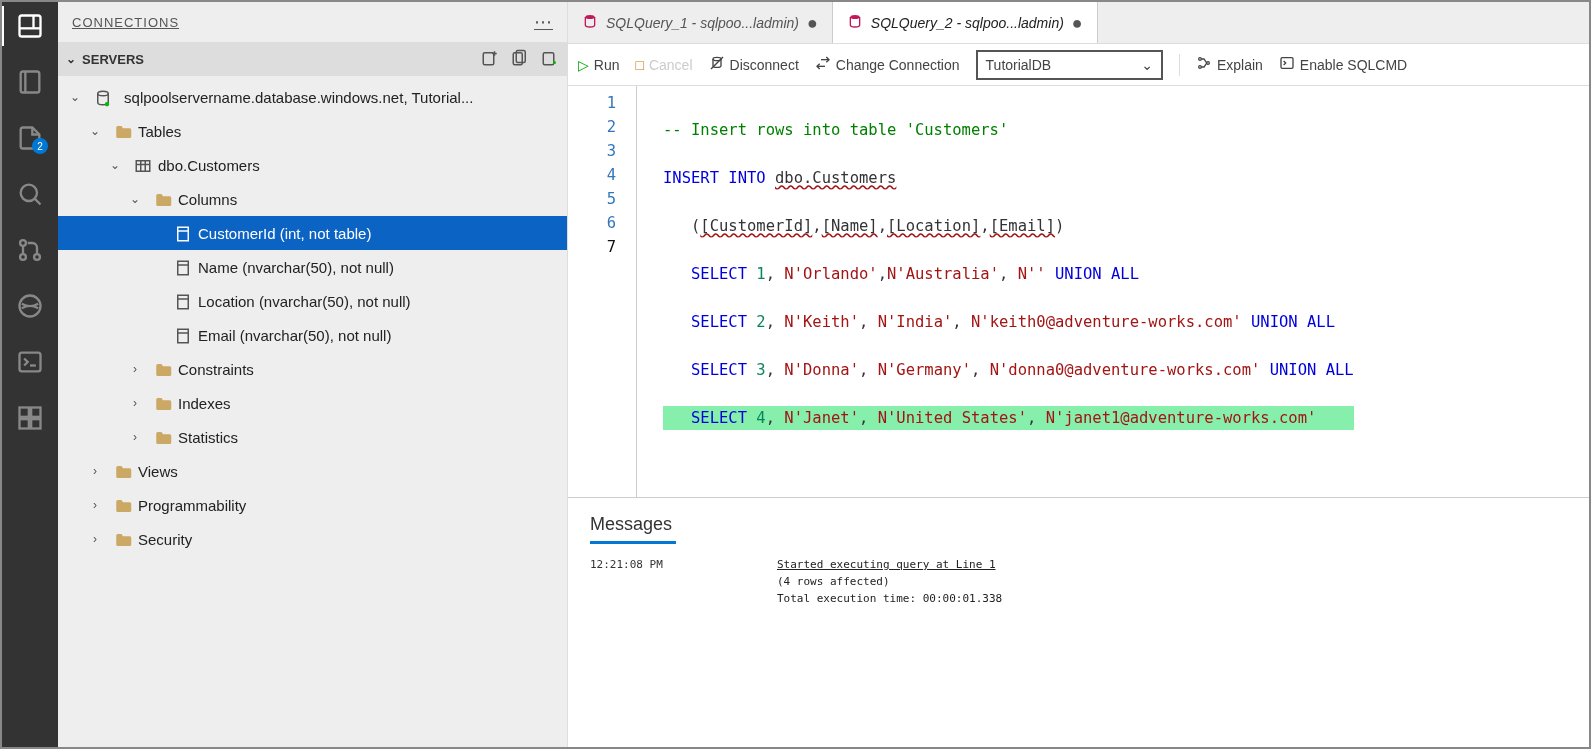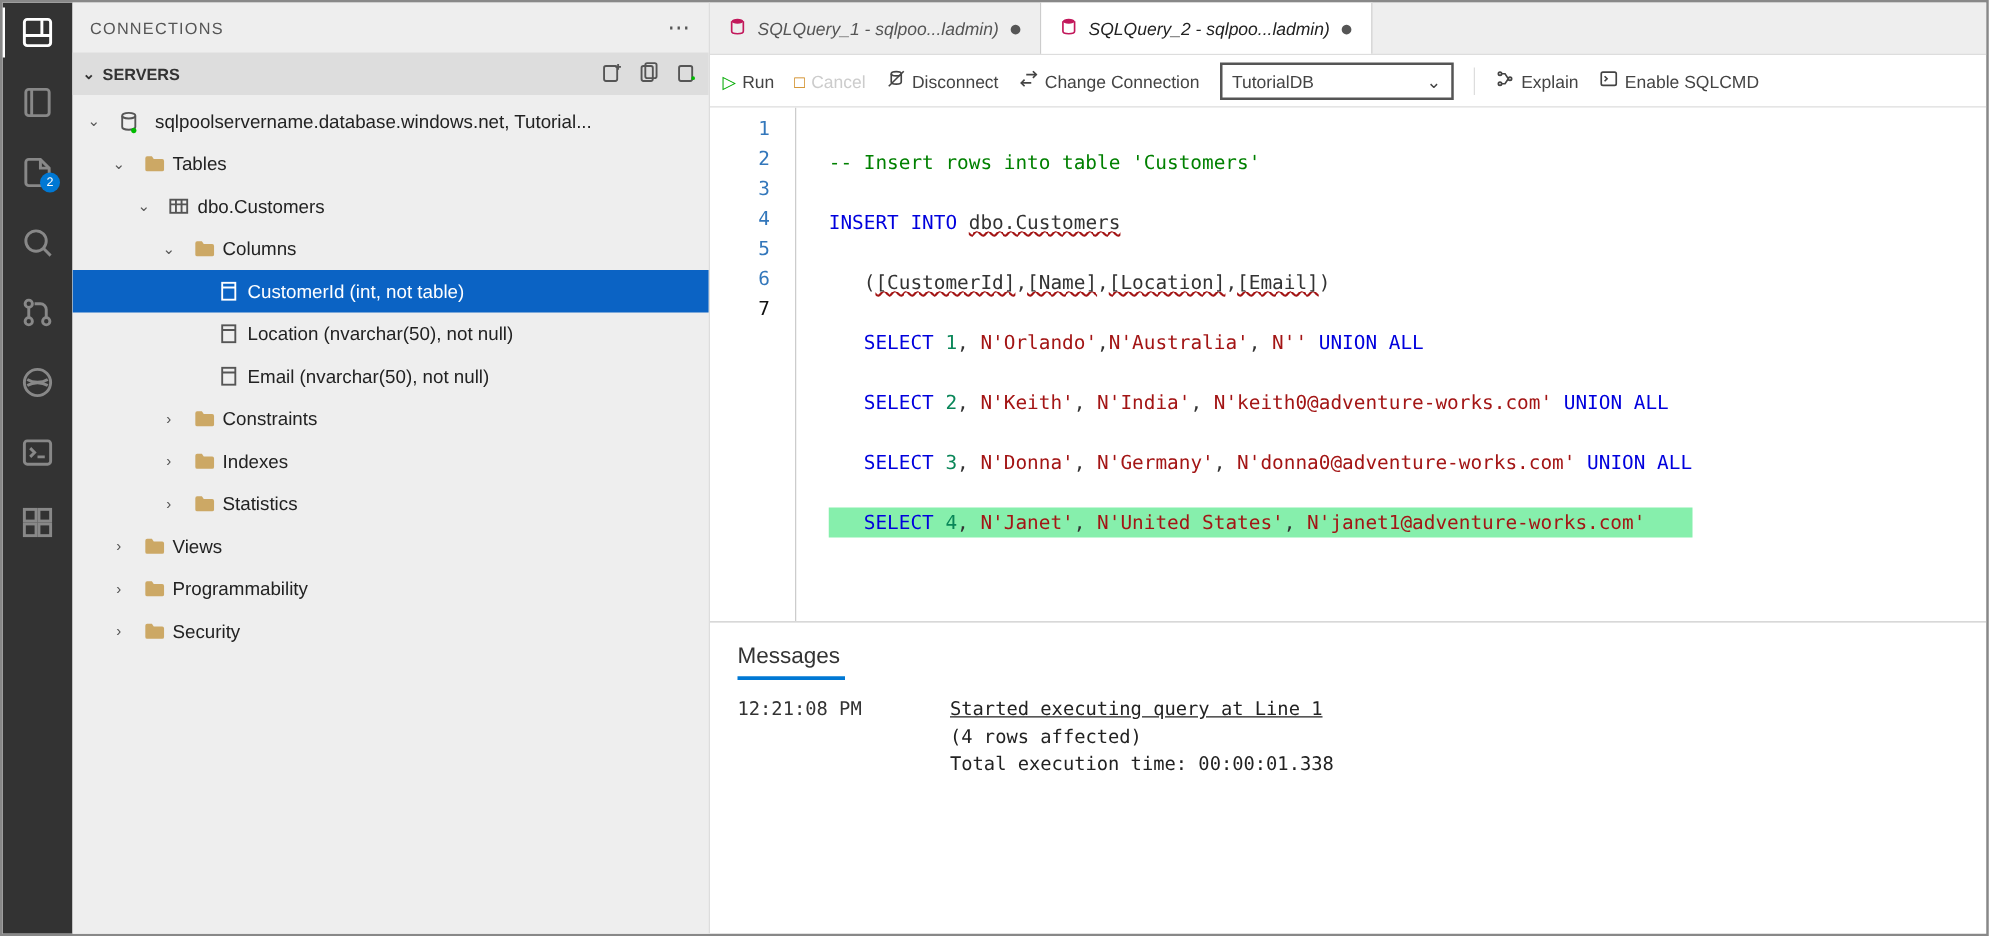--- a/index.html
+++ b/index.html
@@ -53,20 +53,21 @@
       display:flex; flex-direction:column;
       overflow:hidden;
     }
     .sidebar-title {
       height: 40px;
       display:flex; align-items:center; justify-content:space-between;
       padding: 0 14px;
       font-size: 13px;
       letter-spacing: 1px;
       color:#555;
+      text-decoration:underline;
     }
     .ellipsis-btn { cursor:pointer; color:#555; font-size:18px;}
     .servers-header {
       background:#ddd;
       height:34px;
       display:flex; align-items:center;
       padding: 0 8px;
       font-size:13px; font-weight:600;
       justify-content:space-between;
     }
@@ -172,22 +173,22 @@
       font-size:15px;
       height:250px;
     }
     .msg-tab{
       font-weight:500; font-size:18px; padding:6px 0;
       display:inline-block;
     }
     .msg-underline{ height:3px; width:86px; background:#0078d4; margin-bottom:14px;}
     .msg-body{
       font-family: Consolas, monospace;
-      font-size:15px; color:#222;
-      display:grid; grid-template-columns:170px 1fr; gap:4px 0;
+      font-size:11px; color:#222;
+      display:grid; grid-template-columns:170px 1fr; gap:4px 17px;
     }
     .msg-body .u{ text-decoration:underline;}
     .msg-body .ts{ color:#333;}
     svg{display:inline-block;}
   </style>
 </head>
 <body>
 
 <div class="activity-bar">
   <div class="activity-icon active">
@@ -308,20 +309,28 @@
           </svg></span>
       <span>Columns</span>
     </div>
     <div class="tree-row indent-4 selected">
       <span class="chevron empty">·</span>
       <span class="col-icon"><svg viewBox="0 0 24 24" fill="none" stroke="currentColor" stroke-width="2">
             <rect x="5" y="3" width="14" height="18"></rect>
             <line x1="5" y1="8" x2="19" y2="8"></line>
           </svg></span>
       <span>CustomerId (int, not table)</span>
+    </div>
+    <div class="tree-row indent-4">
+      <span class="chevron empty">·</span>
+      <span class="col-icon"><svg viewBox="0 0 24 24" fill="none" stroke="currentColor" stroke-width="2">
+            <rect x="5" y="3" width="14" height="18"></rect>
+            <line x1="5" y1="8" x2="19" y2="8"></line>
+          </svg></span>
+      <span>Name (nvarchar(50), not null)</span>
     </div>
     <div class="tree-row indent-4">
       <span class="chevron empty">·</span>
       <span class="col-icon"><svg viewBox="0 0 24 24" fill="none" stroke="currentColor" stroke-width="2">
             <rect x="5" y="3" width="14" height="18"></rect>
             <line x1="5" y1="8" x2="19" y2="8"></line>
           </svg></span>
       <span>Location (nvarchar(50), not null)</span>
     </div>
     <div class="tree-row indent-4">

